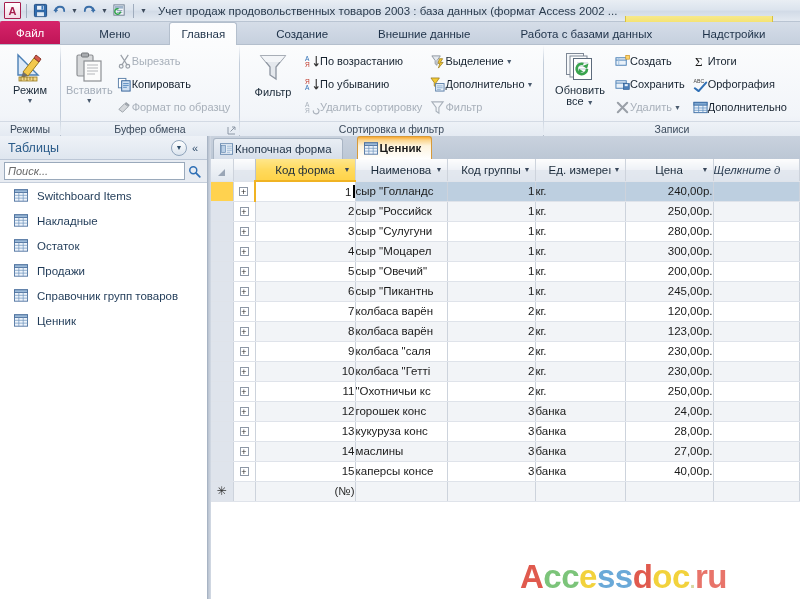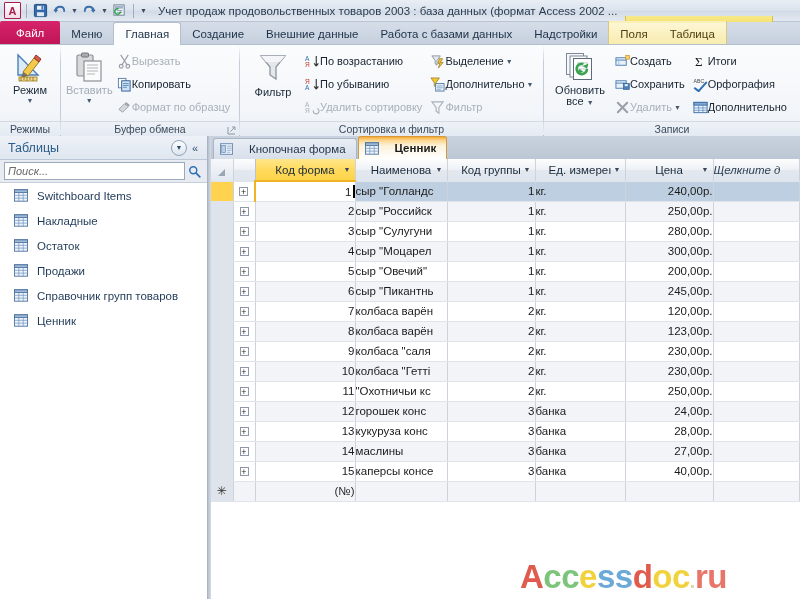--- a/index.html
+++ b/index.html
@@ -54,20 +54,21 @@
   }
 
   
   .tabbar {
     position: relative;
     height: 23px;
     background: linear-gradient(to bottom,#d5dde8,#c6d0de);
     display: flex; align-items: flex-end;
     padding-left: 0;
     border-bottom: 1px solid #b4bfcd;
+    gap: 28px;
   }
   .tab-file {
     background: linear-gradient(to bottom,#d6246a 0%, #c01557 100%);
     color: #fff; height: 23px; padding: 0 16px;
     display: flex; align-items: center; font-size: 11.5px;
     border-top-left-radius: 2px; border-top-right-radius: 2px;
   }
   .tab {
     height: 21px; padding: 0 11px;
     display: flex; align-items: center;
@@ -147,26 +148,26 @@
     display: flex; align-items: center; padding: 0 3px;
     font-style: italic; font-size: 11px; color: #6a6a6a;
   }
   .nav-list { flex: 1; background: #fff; border-top: 1px solid #c5cedb; overflow: hidden; }
   .nav-item { display: flex; align-items: center; gap: 9px; height: 25px; padding-left: 14px; font-size: 11.5px; color: #1f3a57; }
 
   
   .docarea { flex: 1; display: flex; flex-direction: column; background: #cfd7e2; overflow: hidden; }
   .doctabs { height: 23px; display: flex; align-items: flex-end; background: linear-gradient(to bottom,#c9d2de,#bcc7d5); padding-left: 2px; }
   .doctab {
-    height: 21px; display: flex; align-items: center; gap: 16px;
+    height: 21px; display: flex; align-items: center; gap: 2px;
     padding: 0 10px 0 6px; font-size: 11.5px; color: #24364a;
     background: linear-gradient(to bottom,#e9eef4,#d7dfea);
     border: 1px solid #a9b5c4; border-bottom: none;
     border-top-left-radius: 3px; border-top-right-radius: 3px;
-    margin-right: 1px;
+    margin-right: 14px;
   }
   .doctab.active {
     height: 23px; font-weight: bold; color: #1a1a1a;
     background: linear-gradient(to bottom,#f8a832 0%, #fbd58c 14%, #fdf3dc 40%, #ffffff 100%);
     border-color: #d79a3a;
   }
 
   .gridwrap { flex: 1; background: #fff; overflow: hidden; position: relative; }
   table.grid { border-collapse: collapse; table-layout: fixed; width: 100%; }
   table.grid th, table.grid td {

